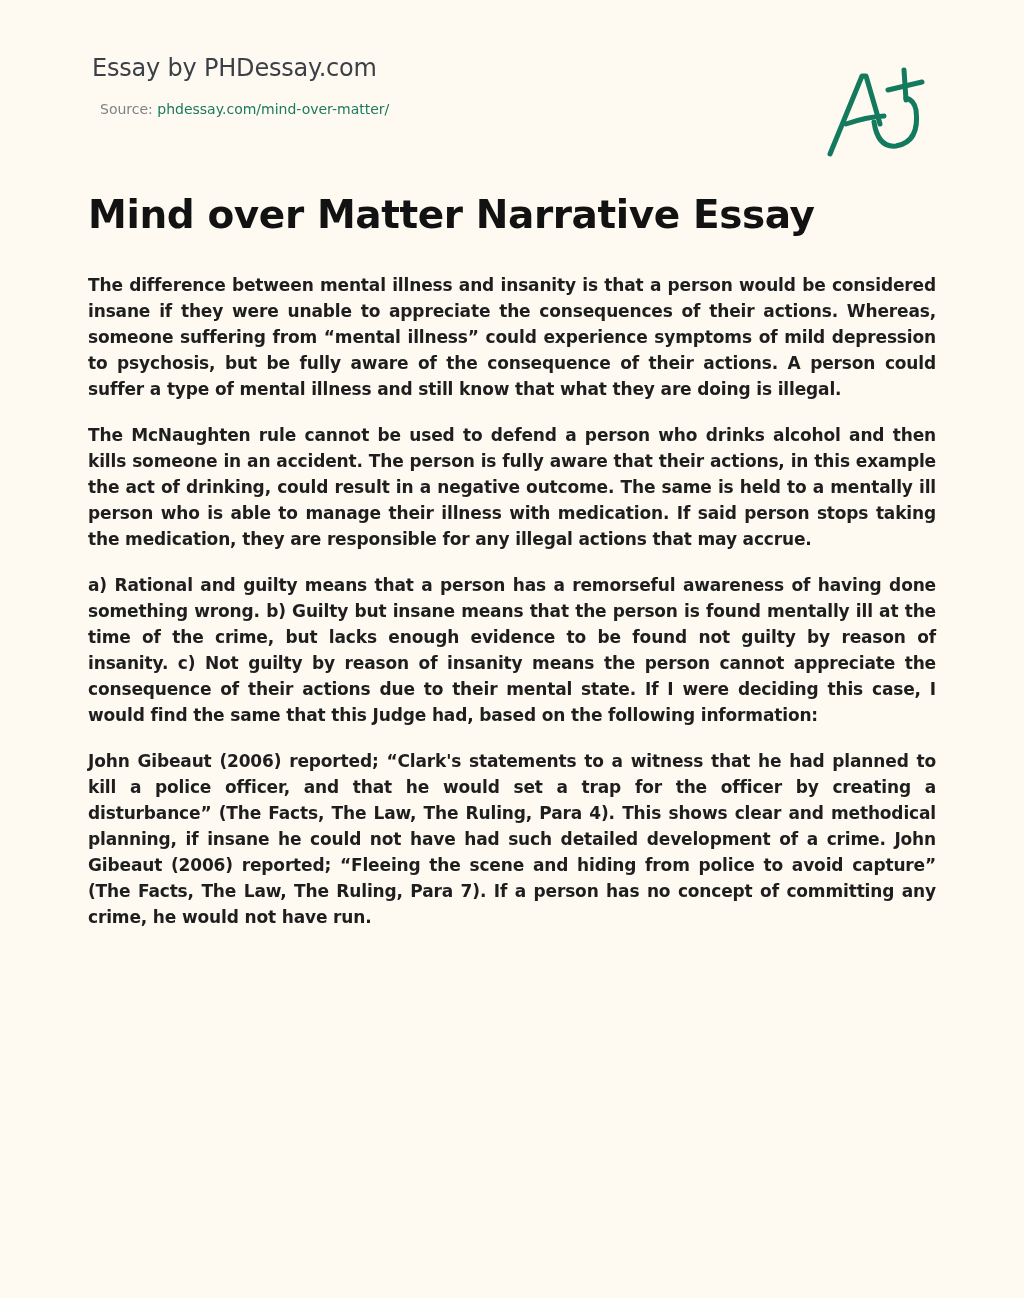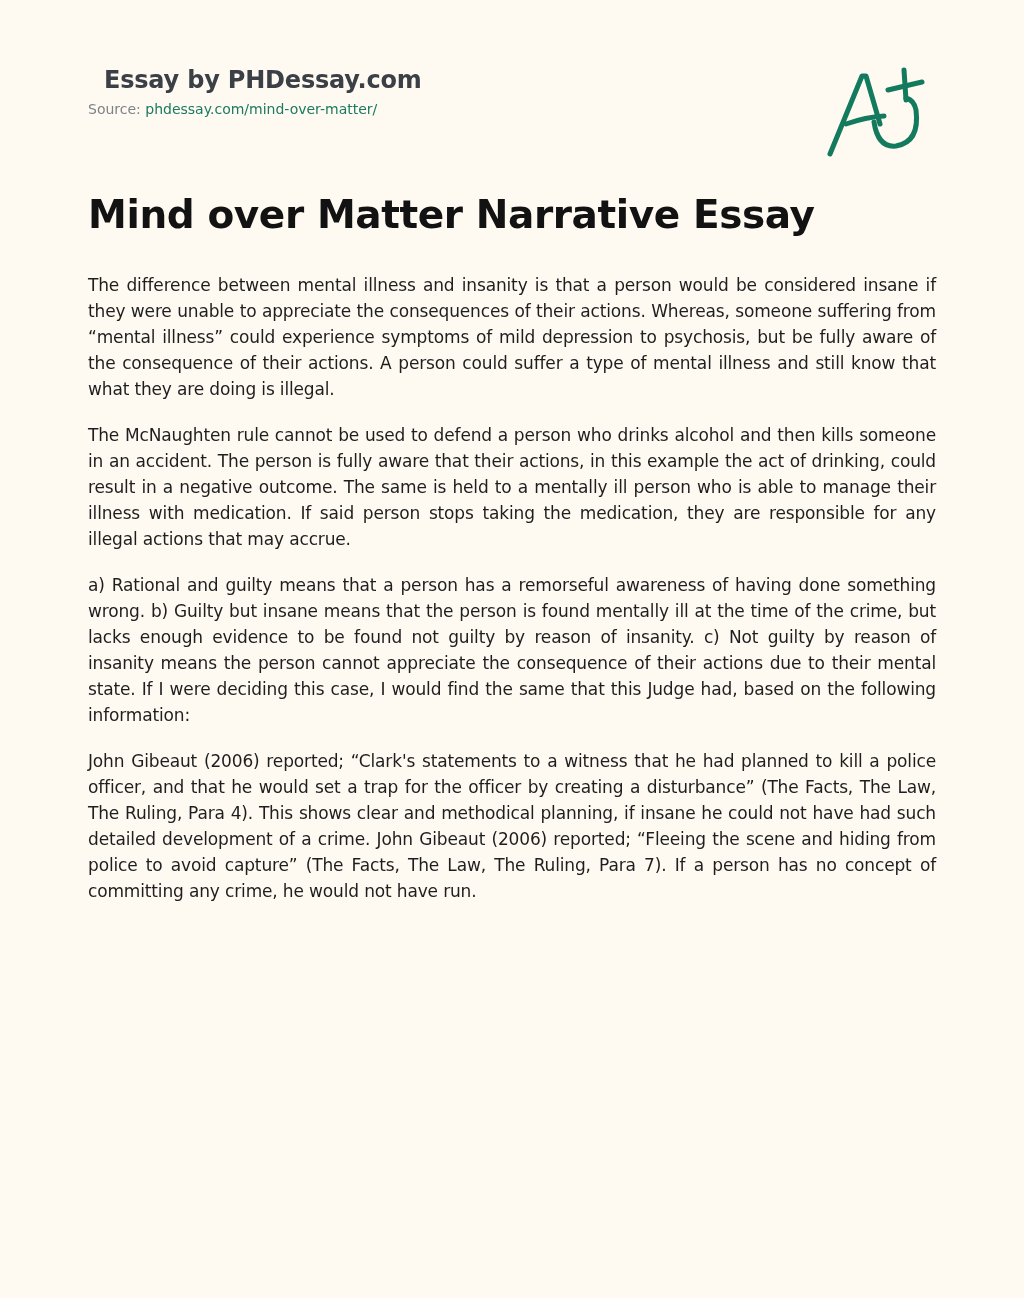--- a/index.html
+++ b/index.html
@@ -19,30 +19,30 @@
       position: absolute;
       left: 88px;
       top: 0;
       width: 848px;
     }
     .site-title {
       position: absolute;
       top: 50px;
       left: 0;
       font-size: 24px;
-      font-weight: bold;
+      font-weight: normal;
       color: #3b3f46;
-      margin: 16px;
+      margin: 4px;
       letter-spacing: -0.2px;
       white-space: nowrap;
     }
     .source-line {
       position: absolute;
       top: 101px;
-      left: 0;
+      left: 12px;
       font-size: 14px;
       color: #7d8387;
       white-space: nowrap;
     }
     .source-line a {
       color: #1b7a5f;
       text-decoration: none;
     }
     .logo {
       position: absolute;
@@ -68,20 +68,21 @@
       left: 0;
       width: 848px;
     }
     .essay-body p {
       margin: 0 0 20px 0;
       font-size: 17px;
       line-height: 26px;
       text-align: justify;
       color: #1e1e1e;
       letter-spacing: -0.15px;
+      font-weight: bold;
     }
   </style>
 </head>
 <body>
 
 <div class="page">
 
   <h2 class="site-title">Essay by PHDessay.com</h2>
 
   <div class="source-line">

